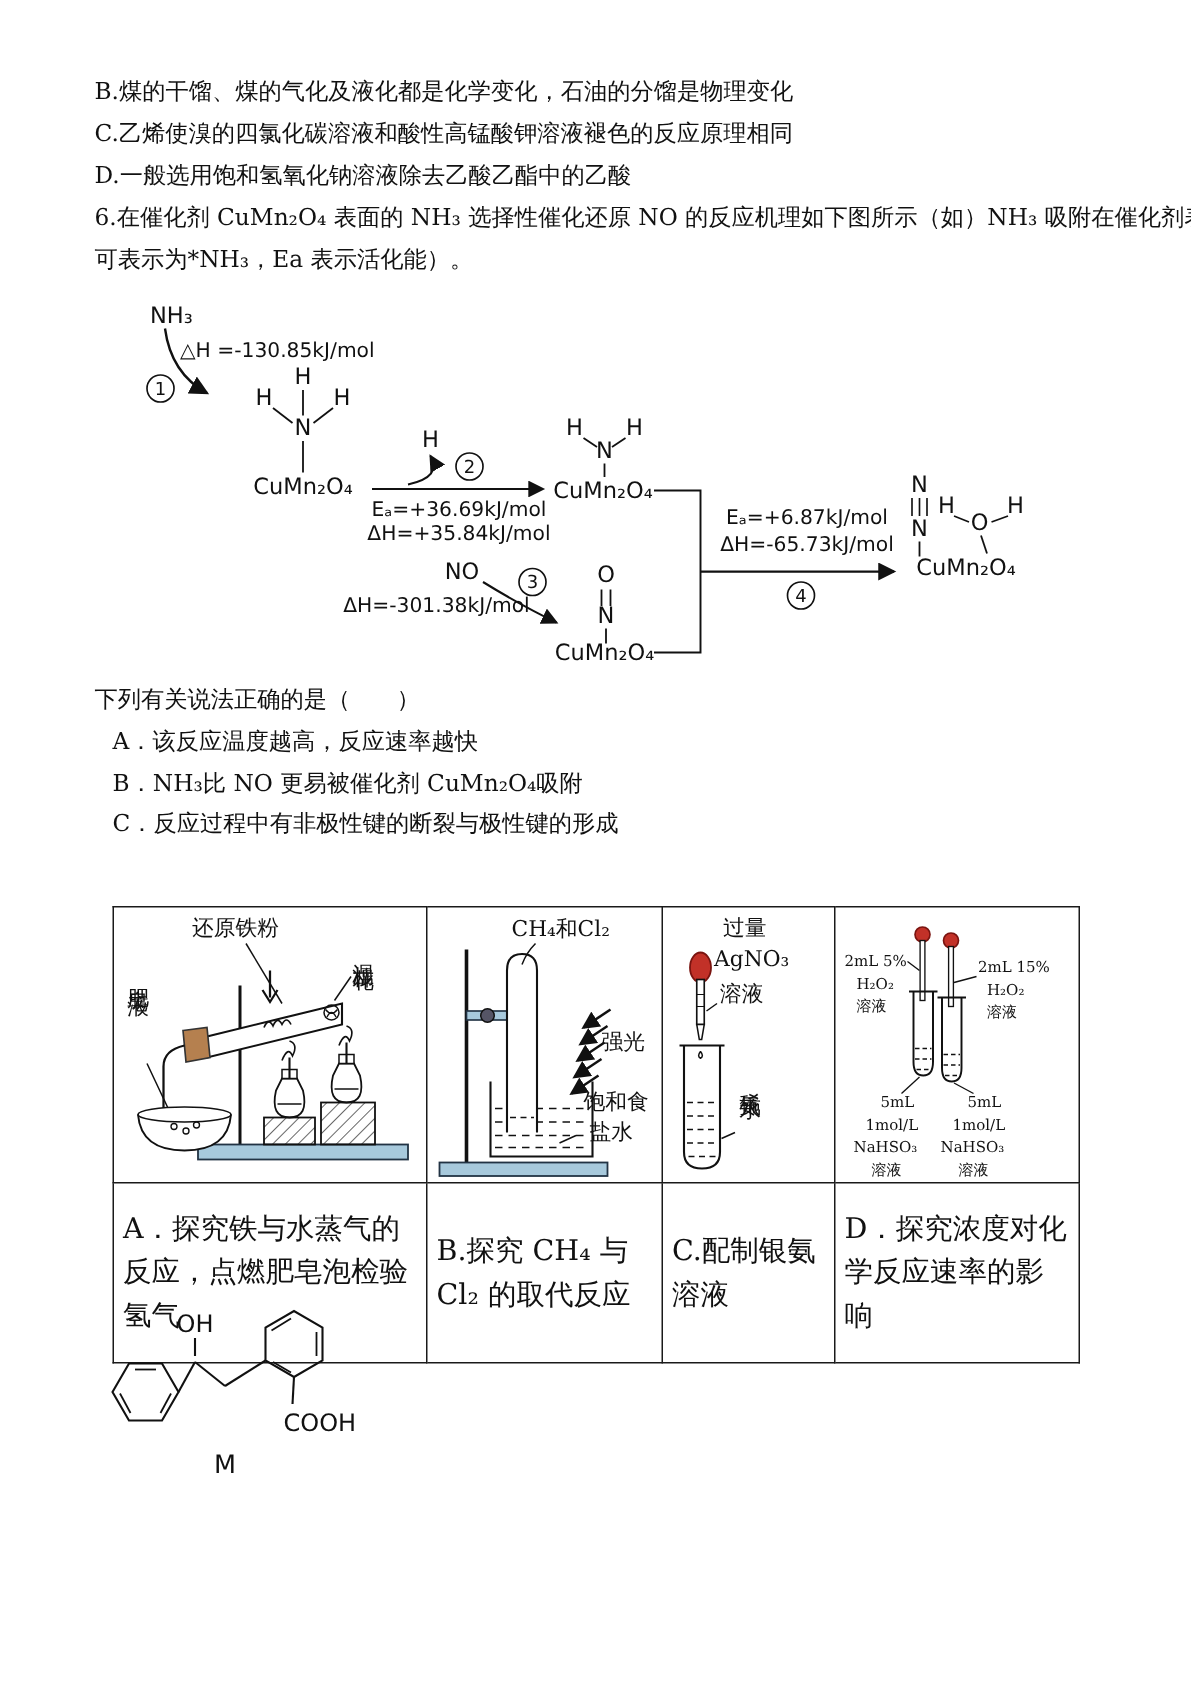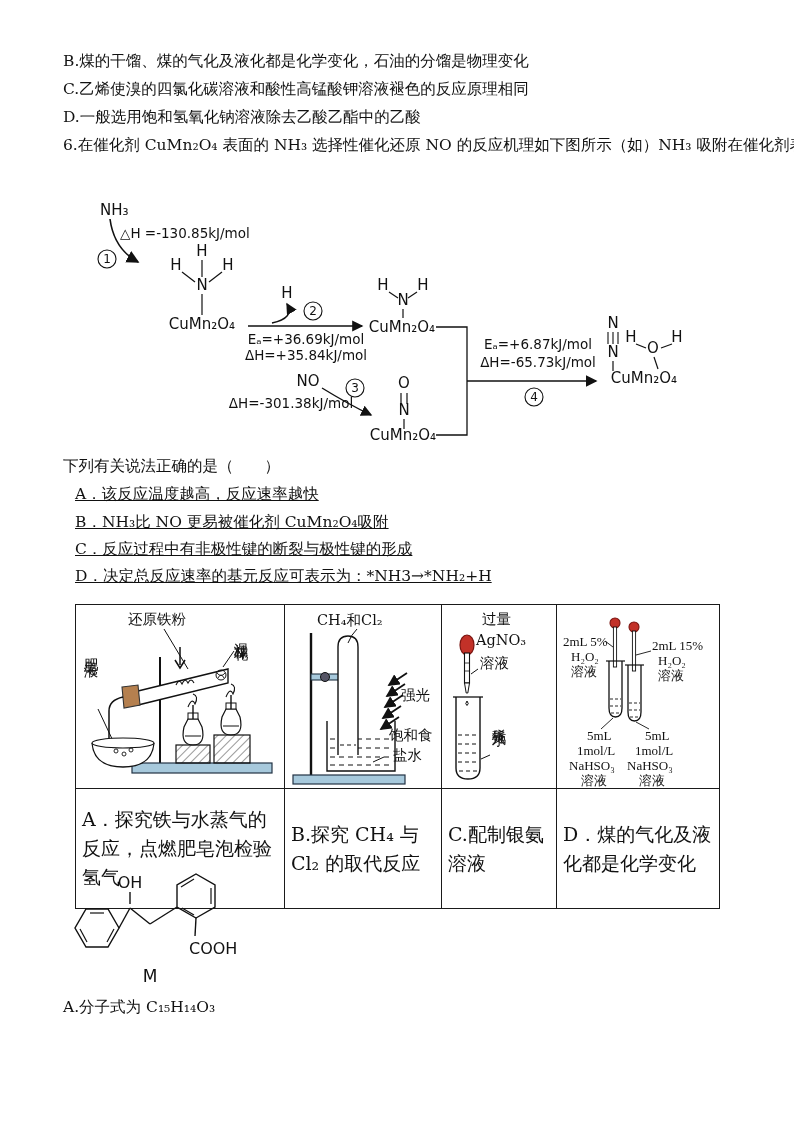--- a/index.html
+++ b/index.html
@@ -1,44 +1,45 @@
 <!DOCTYPE html>
 <html><head>
 <meta charset="utf-8">
 <style>
   html,body{margin:0;padding:0;background:#888;}
   .page{position:relative;width:794px;height:1123px;background:#ffffff;margin:0 auto;overflow:hidden;
         font-family:"DejaVu Serif","DejaVu Sans","Liberation Serif",serif;color:#111;}
   .tl{position:absolute;left:63px;width:680px;font-size:15.5px;line-height:21px;white-space:nowrap;}
-  .opt{left:75px;text-decoration:underline;}
+  .opt{left:75px;}
   svg{position:absolute;}
   svg text{font-family:"DejaVu Sans","Liberation Sans",sans-serif;fill:#111;}
   .fm{font-size:15px;}
   .en{font-size:13.5px;}
   .stp{font-size:12px;}
   .q7table{position:absolute;left:75px;top:604px;border-collapse:collapse;table-layout:fixed;}
   .q7table td{border:1.6px solid #1a1a1a;padding:0;vertical-align:top;margin-left:48px;}
   .cellwrap{position:relative;height:183px;overflow:hidden;}
   .clabel{position:absolute;font-size:14.5px;line-height:17px;white-space:nowrap;
           font-family:"DejaVu Serif","DejaVu Sans",serif;}
   .vert{writing-mode:vertical-rl;text-orientation:upright;letter-spacing:2px;}
-  .small{font-size:13px;line-height:13px;font-family:Liberation Serif, serif;}
+  .small{font-size:10px;line-height:13px;}
   .desc{font-size:19px;line-height:29px;padding:16px 6px !important;vertical-align:middle !important;
         font-family:"DejaVu Serif","DejaVu Sans",serif;}
 </style>
 </head>
 <body>
 
 <div class="page">
 
   <div class="tl" style="top:79px">C.乙烯使溴的四氯化碳溶液和酸性高锰酸钾溶液褪色的反应原理相同</div>
   <div class="tl" style="top:51px">B.煤的干馏、煤的气化及液化都是化学变化，石油的分馏是物理变化</div>
   <div class="tl" style="top:107px">D.一般选用饱和氢氧化钠溶液除去乙酸乙酯中的乙酸</div>
 
   <div class="tl" style="top:135px">6.在催化剂 CuMn₂O₄ 表面的 NH₃ 选择性催化还原 NO 的反应机理如下图所示（如）NH₃ 吸附在催化剂表面</div>
+  <div class="tl" style="top:163px">可表示为*NH₃，Ea 表示活化能）。</div>
 
   <svg style="left:80px;top:197px" width="680" height="262" viewBox="0 0 680 262">
     <defs>
       <marker id="ah" markerWidth="9" markerHeight="8" refX="7" refY="4" orient="auto">
         <path d="M0,0 L8,4 L0,8 z" fill="#111"></path>
       </marker>
     </defs>
 
     <text class="fm" x="20" y="18">NH₃</text>
     <text class="en" x="40" y="41">△H =-130.85kJ/mol</text>
@@ -113,21 +114,20 @@
       <line x1="592" y1="147" x2="581" y2="151" stroke="#111" stroke-width="1.2"></line>
       <line x1="574" y1="160" x2="578" y2="172" stroke="#111" stroke-width="1.2"></line>
       <text class="fm" x="564" y="186" text-anchor="middle">CuMn₂O₄</text>
     </g>
   </svg>
 
   <div class="tl" style="top:456px">下列有关说法正确的是（　　）</div>
   <div class="tl opt" style="top:484px">A．该反应温度越高，反应速率越快</div>
   <div class="tl opt" style="top:512px">B．NH₃比 NO 更易被催化剂 CuMn₂O₄吸附</div>
   <div class="tl opt" style="top:539px">C．反应过程中有非极性键的断裂与极性键的形成</div>
-  <div class="tl opt" style="top:566px">D．决定总反应速率的基元反应可表示为：*NH3→*NH₂+H</div>
 
 
   <table class="q7table">
     <tbody>
         <tr>
 
       <td style="width:208px">
         <div class="cellwrap">
           <svg style="left:0;top:0" width="208" height="183" viewBox="0 0 208 183">
             <defs>
@@ -210,21 +210,21 @@
             <path d="M72,24 Q66,30 63,38" fill="none" stroke="#111" stroke-width="1"></path>
 
             <line x1="122" y1="68" x2="104" y2="80" stroke="#111" stroke-width="1.7" marker-end="url(#ah2)"></line>
             <line x1="120" y1="79" x2="102" y2="91" stroke="#111" stroke-width="1.7" marker-end="url(#ah2)"></line>
             <line x1="118" y1="90" x2="100" y2="102" stroke="#111" stroke-width="1.7" marker-end="url(#ah2)"></line>
             <line x1="116" y1="101" x2="98" y2="113" stroke="#111" stroke-width="1.7" marker-end="url(#ah2)"></line>
             <line x1="114" y1="112" x2="96" y2="124" stroke="#111" stroke-width="1.7" marker-end="url(#ah2)"></line>
 
             <line x1="99" y1="152" x2="88" y2="157" stroke="#111" stroke-width="1"></line>
           </svg>
-          <div class="clabel" style="left:32px;top:7px">CH₄和Cl₂</div>
+          <div class="clabel" style="left:56px;top:7px">CH₄和Cl₂</div>
           <div class="clabel" style="left:116px;top:82px">强光</div>
           <div class="clabel" style="left:104px;top:122px">饱和食</div>
           <div class="clabel" style="left:108px;top:142px">盐水</div>
         </div>
       </td>
 
       <td style="width:114px">
         <div class="cellwrap">
           <svg style="left:0;top:0" width="114" height="183" viewBox="0 0 114 183">
 
@@ -294,21 +294,21 @@
           <div class="clabel small" style="left:78px;top:139px">1mol/L</div>
           <div class="clabel small" style="left:70px;top:154px">NaHSO₃</div>
           <div class="clabel small" style="left:82px;top:169px">溶液</div>
         </div>
       </td>
     </tr>
     <tr>
       <td class="desc">A．探究铁与水蒸气的反应，点燃肥皂泡检验氢气</td>
       <td class="desc">B.探究 CH₄ 与 Cl₂ 的取代反应</td>
       <td class="desc">C.配制银氨溶液</td>
-      <td class="desc">D．煤的气化及液化都是化学变化</td>
+      <td class="desc">D．探究浓度对化学反应速率的影响</td>
     </tr>
   </tbody>
     </table>
 
 
   <svg style="left:70px;top:872px" width="290" height="120" viewBox="0 0 290 120">
 
     <g>
       <polygon points="49,56 38,37 16,37 5,56 16,75 38,75" fill="none" stroke="#111" stroke-width="1.4"></polygon>
       <line x1="34" y1="41" x2="20" y2="41" stroke="#111" stroke-width="1.2"></line>
@@ -328,15 +328,14 @@
       <line x1="124" y1="7" x2="111" y2="15" stroke="#111" stroke-width="1.2"></line>
       <line x1="112" y1="36" x2="124" y2="43" stroke="#111" stroke-width="1.2"></line>
     </g>
 
     <line x1="126" y1="46" x2="125" y2="64" stroke="#111" stroke-width="1.4"></line>
     <text x="119" y="82" text-anchor="start" font-size="16">COOH</text>
 
     <text x="80" y="110" text-anchor="middle" font-size="17">M</text>
   </svg>
 
-  <div class="tl" style="top:997px">A.分子式为 C₁₅H₁₄O₃</div>
 
 </div>
 
 </body></html>

